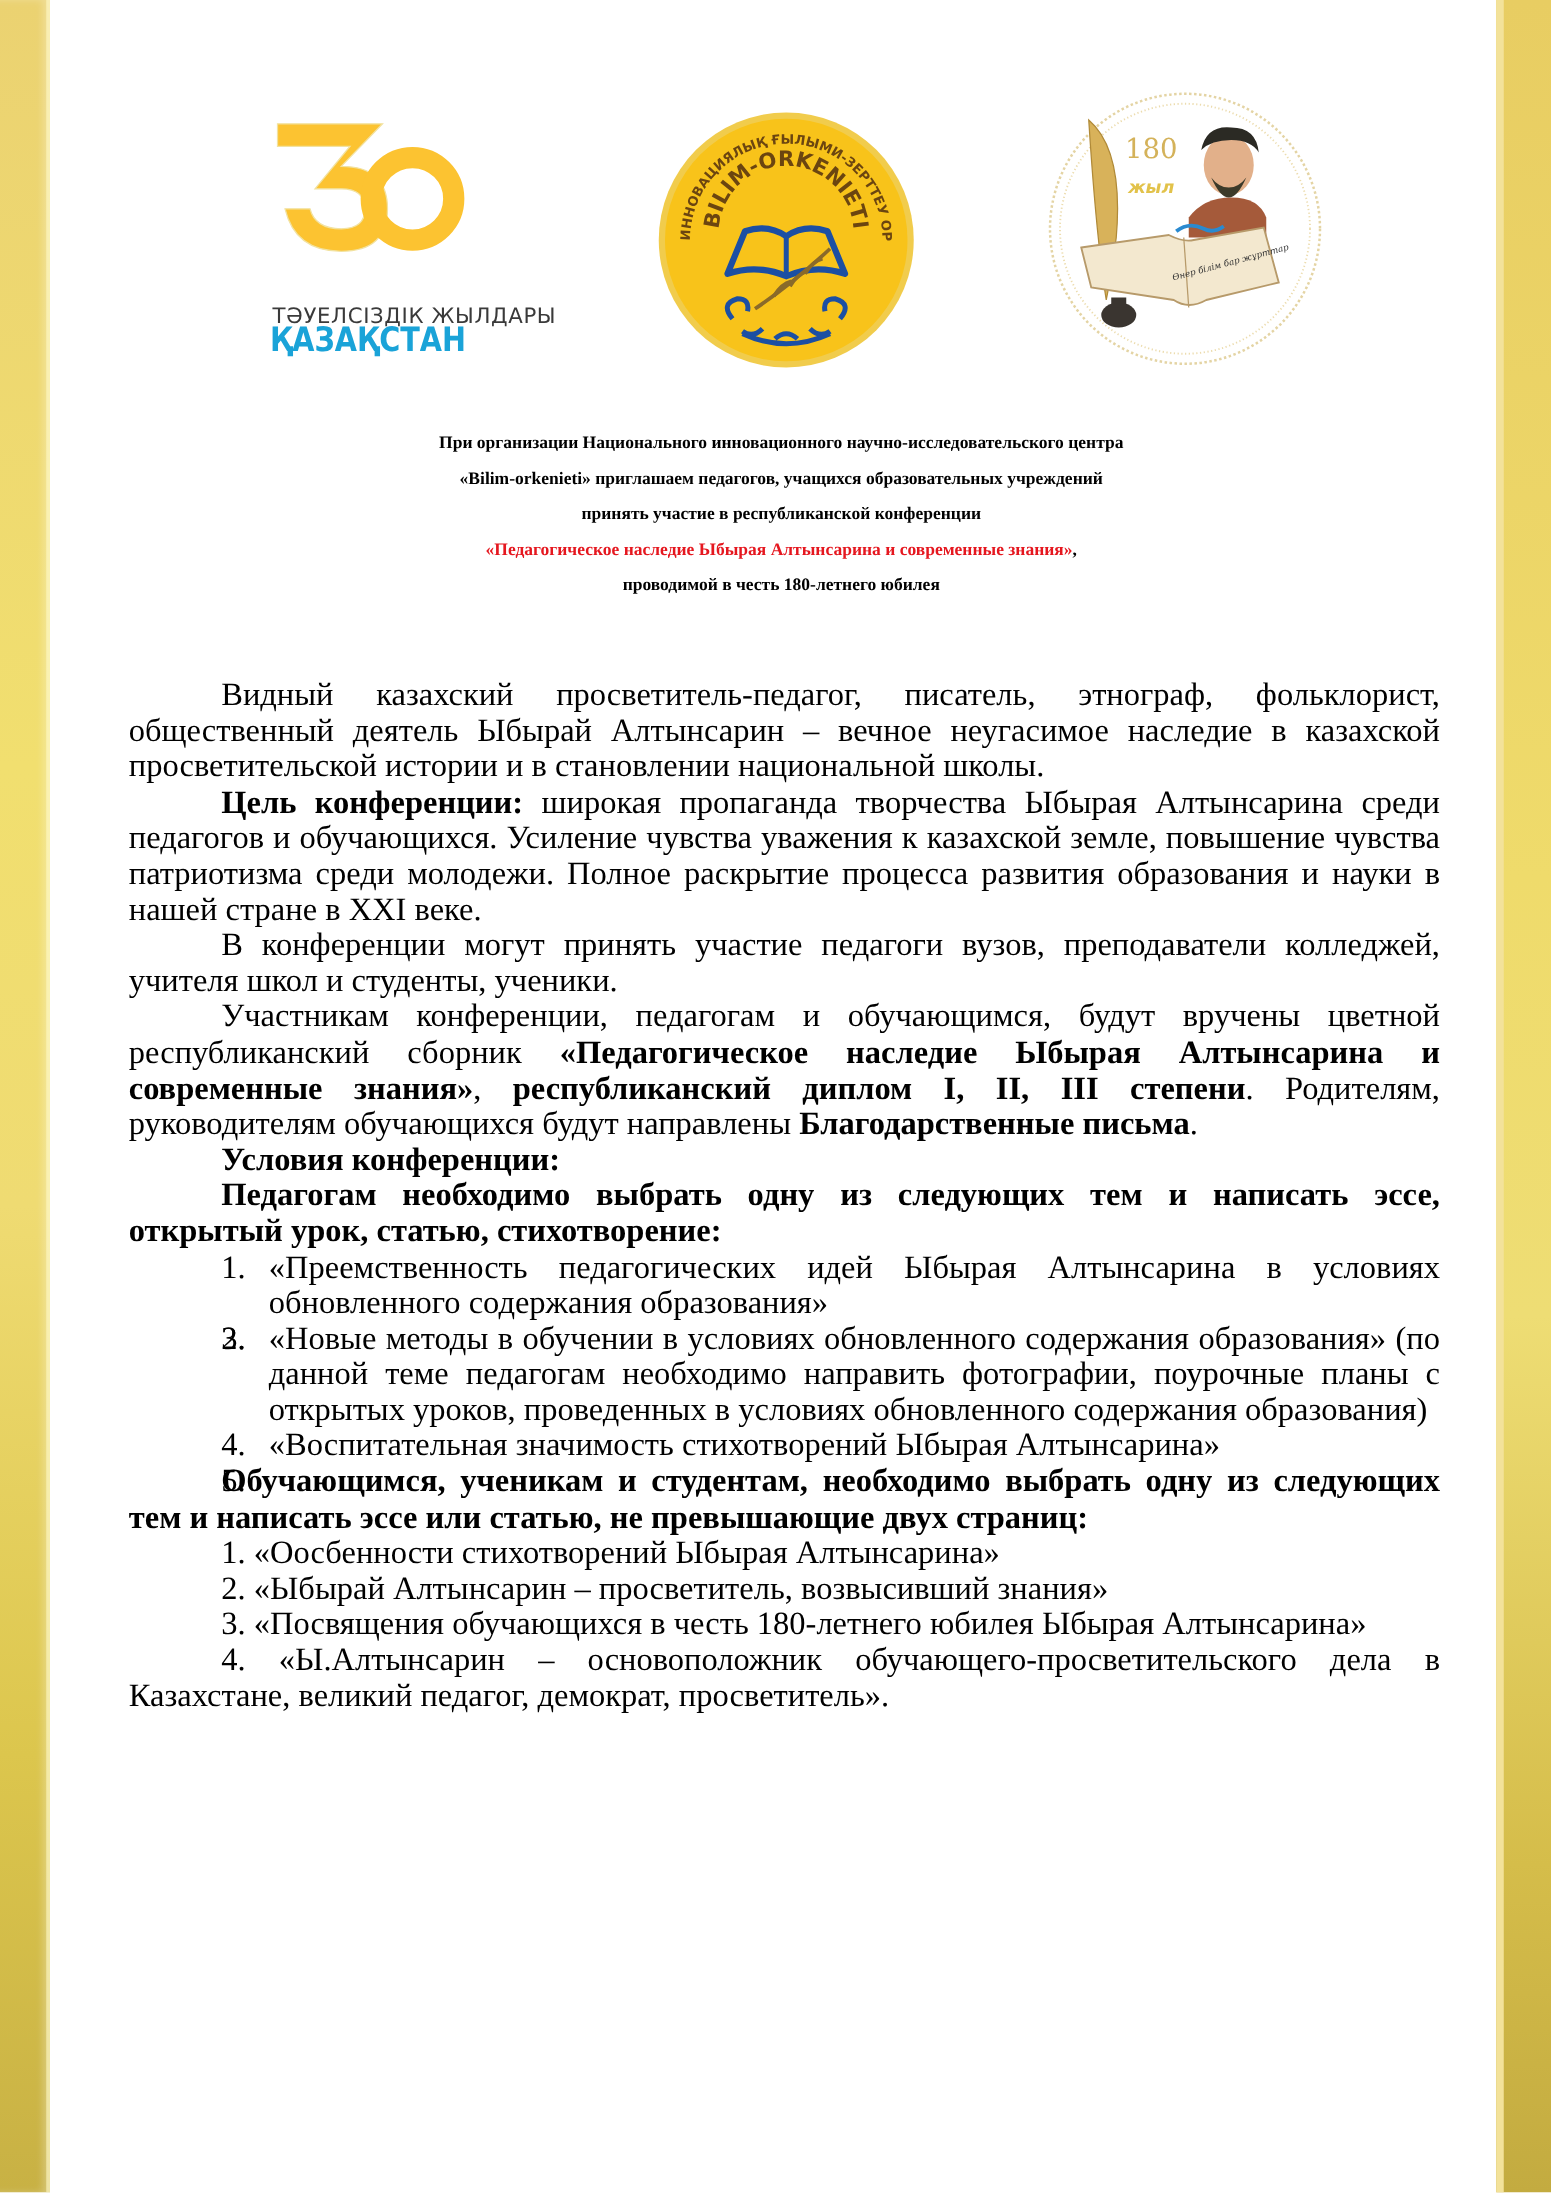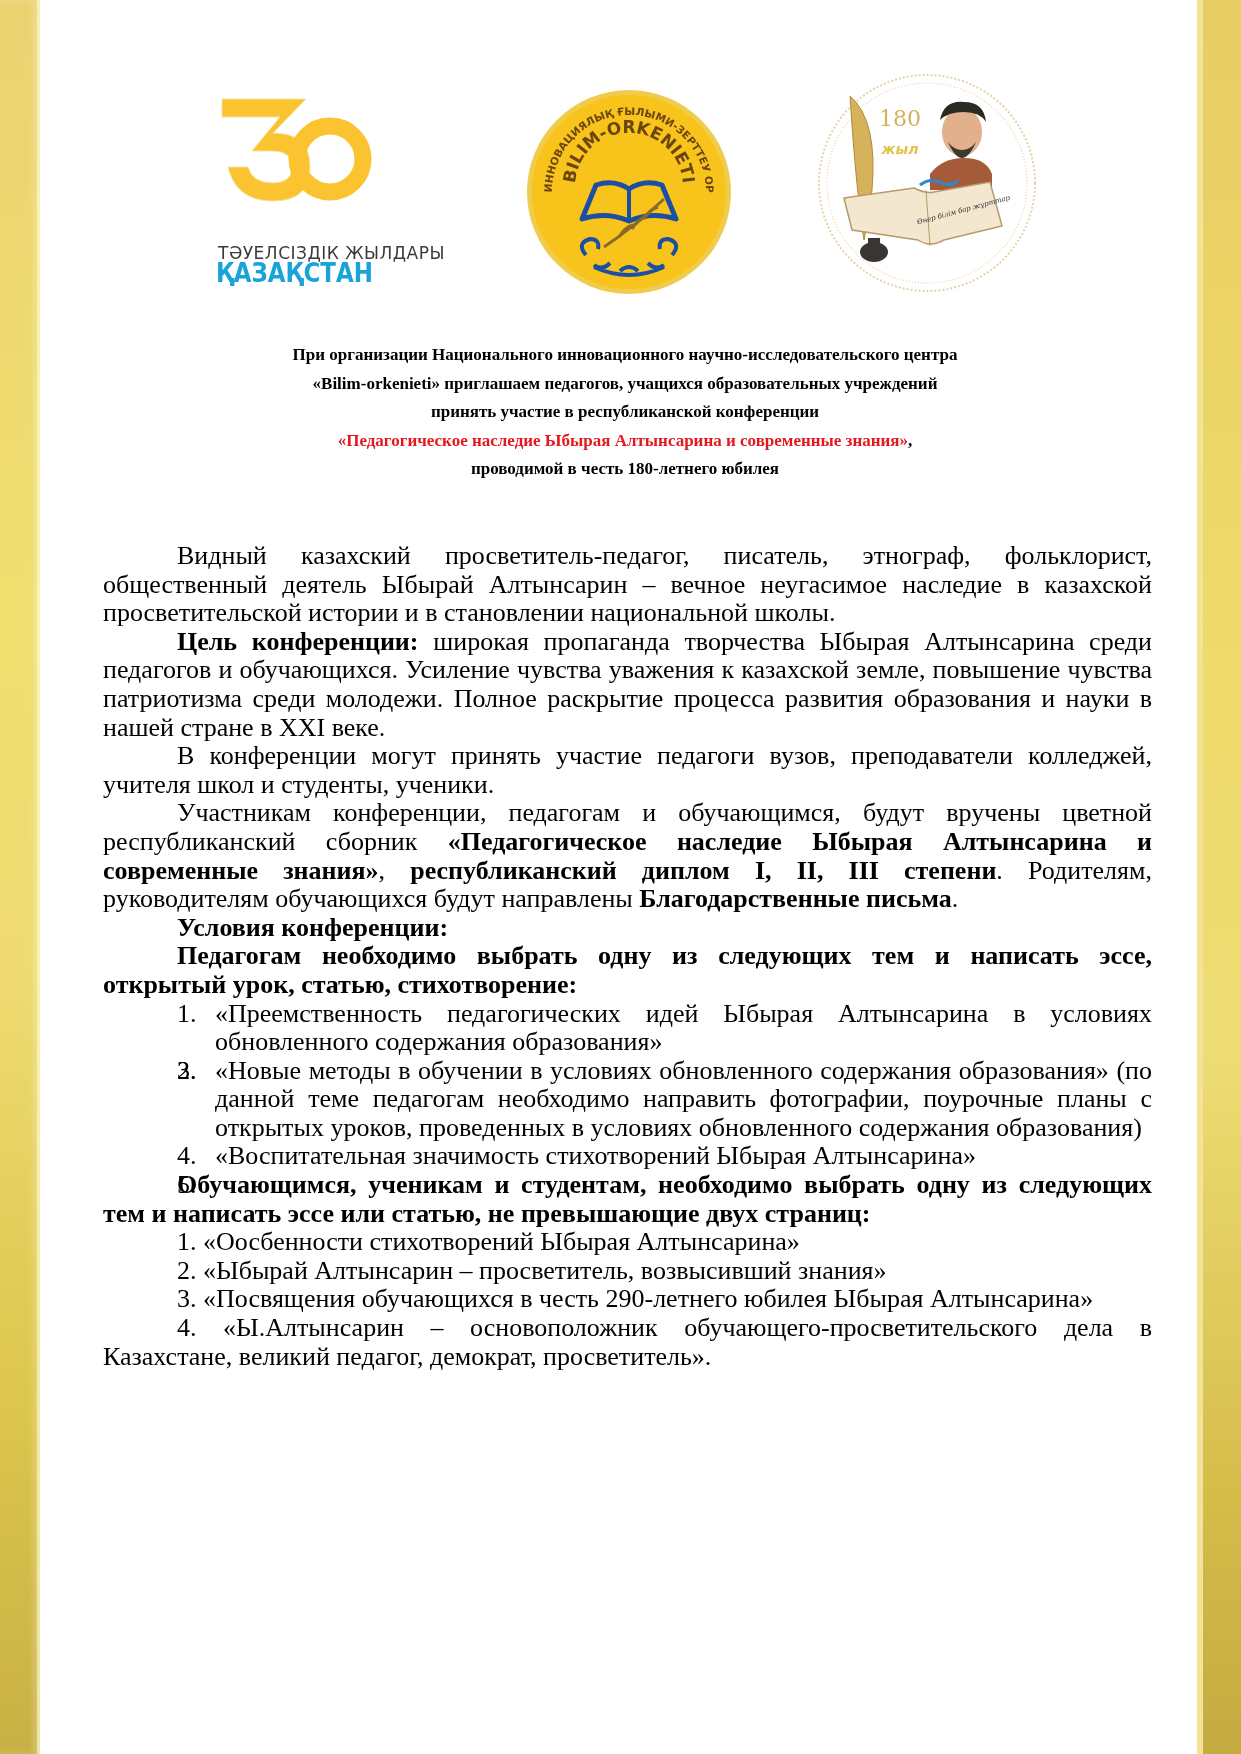--- a/index.html
+++ b/index.html
@@ -37,26 +37,26 @@
     position: absolute; left: 8px; top: 158px; width: 160px;
     font-family: "DejaVu Sans", sans-serif; font-size: 17px; color: #3a3a3a;
     letter-spacing: 0.5px; white-space: nowrap;
   }
   .logo-30 .caption-big {
     position: absolute; left: 6px; top: 172px; width: 170px;
     font-family: "DejaVu Sans", sans-serif; font-weight: bold; font-size: 27px;
     color: #1aa3d8; letter-spacing: 0px; white-space: nowrap; transform: scaleX(0.85); transform-origin: left;
   }
   .logo-bilim { position: absolute; left: 524px; top: 22px; width: 210px; height: 210px; }
-  .logo-altyn { position: absolute; left: 814px; top: 5px; width: 226px; height: 226px; }
+  .logo-altyn { position: absolute; left: 835px; top: 5px; width: 226px; height: 226px; }
 
   
   .heading {
     position: absolute; left: 100px; width: 1050px; top: 341px;
-    text-align: center; font-weight: bold; font-size: 17px; line-height: 28.6px;
+    text-align: center; font-weight: bold; font-size: 14px; line-height: 28.6px;
   }
   .heading .red { color: #e5171f; }
 
   
   .body {
     position: absolute; left: 103px; width: 1049px; top: 542px;
     font-size: 26px; line-height: 28.6px; text-align: justify;
   }
   .body p { margin: 0; }
   .indent { text-indent: 74px; }
@@ -158,15 +158,15 @@
   <ol class="topics">
     <li><span class="num">1.</span><span>«Преемственность педагогических идей Ыбырая Алтынсарина в условиях обновленного содержания образования»</span></li>
     <li><span class="num">2.</span></li>
     <li><span class="num">3.</span><span>«Новые методы в обучении в условиях обновленного содержания образования» (по данной теме педагогам необходимо направить фотографии, поурочные планы с открытых уроков, проведенных в условиях обновленного содержания образования)</span></li>
     <li><span class="num">4.</span><span>«Воспитательная значимость стихотворений Ыбырая Алтынсарина»</span></li>
     <li><span class="num">5.</span></li>
   </ol>
   <p class="indent b">Обучающимся, ученикам и студентам, необходимо выбрать одну из следующих тем и написать эссе или статью, не превышающие двух страниц:</p>
   <p class="stu-item">1. «Оосбенности стихотворений Ыбырая Алтынсарина»</p>
   <p class="stu-item">2. «Ыбырай Алтынсарин – просветитель, возвысивший знания»</p>
-  <p class="stu-item">3. «Посвящения обучающихся в честь 290-летнего юбилея Ыбырая Алтынсарина»</p>
+  <p class="stu-item">3. «Посвящения обучающихся в честь 180-летнего юбилея Ыбырая Алтынсарина»</p>
   <p class="stu-item">4. «Ы.Алтынсарин – основоположник обучающего-просветительского дела в Казахстане, великий педагог, демократ, просветитель».</p>
 </div>
 
 </body></html>

